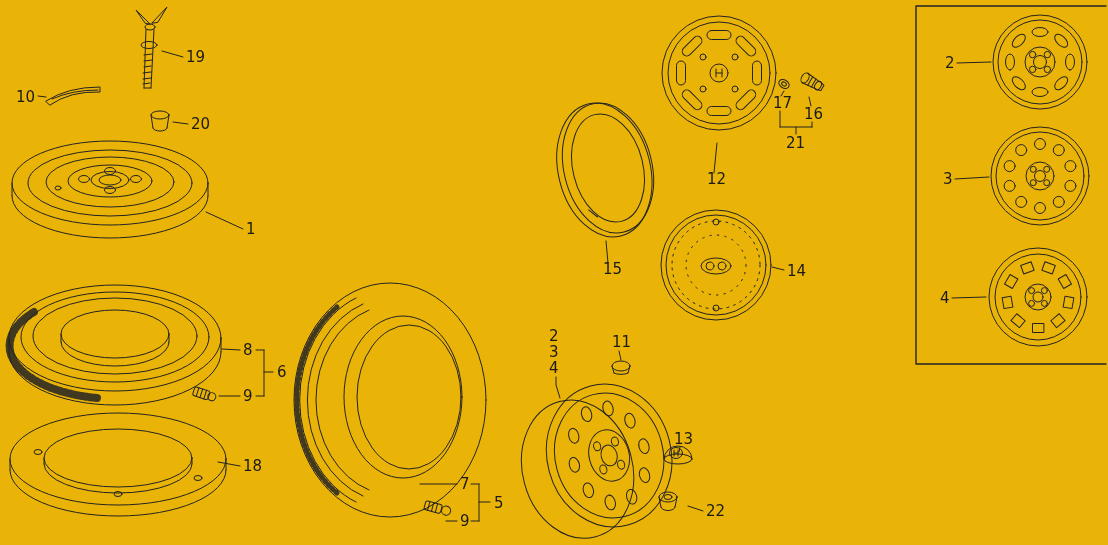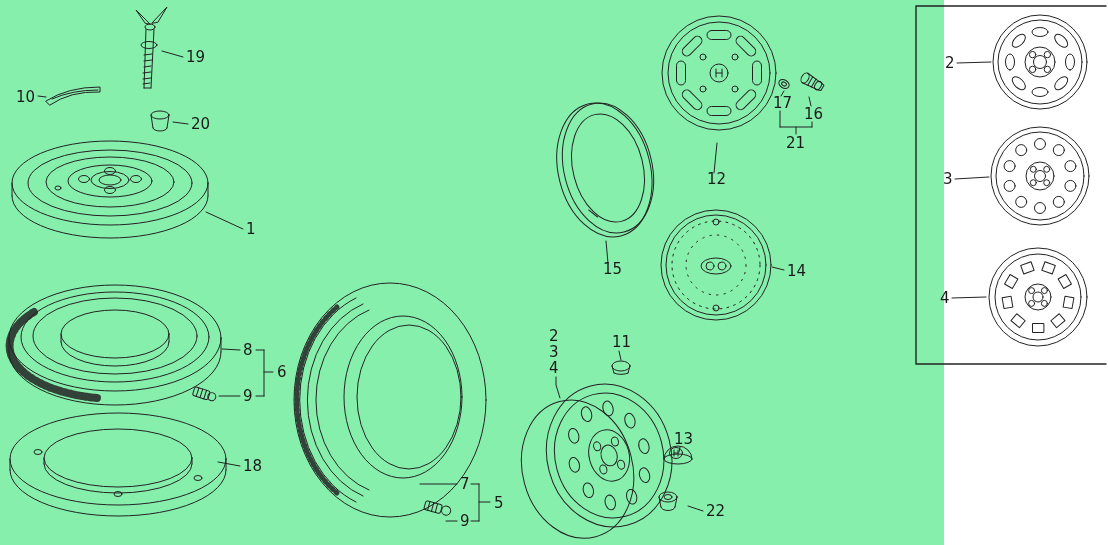--- a/index.html
+++ b/index.html
@@ -1,18 +1,18 @@
 <!DOCTYPE html>
 <html><head>
 <meta charset="utf-8">
 <style>
   *{margin:0;padding:0;box-sizing:border-box}
   html,body{width:1108px;height:545px;background:#ffffff;overflow:hidden;
     font-family:"DejaVu Sans",sans-serif}
-  .stage{position:relative;width:944px;height:545px;background:#86efac}
+  .stage{position:relative;width:1108px;height:545px;background:#eab308}
   svg{display:block}
   .ln{fill:none;stroke-width:1;stroke-linecap:round;stroke-linejoin:round}
   svg text{font:15px "DejaVu Sans",sans-serif;fill:#1a1a1a;stroke:none}
 </style>
 </head>
 <body>
 
 <div class="stage">
 <svg width="1108" height="545" viewBox="0 0 1108 545">
 

